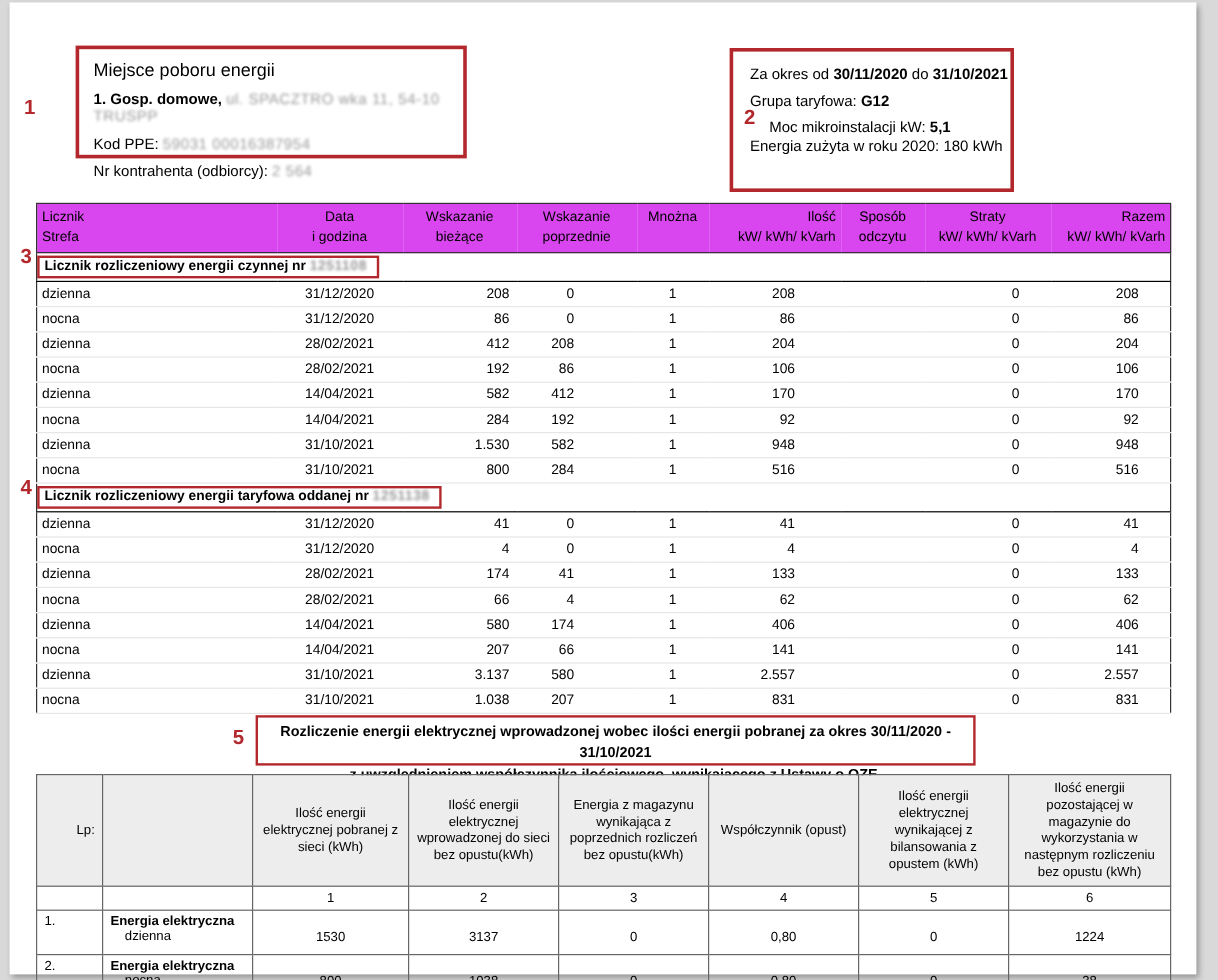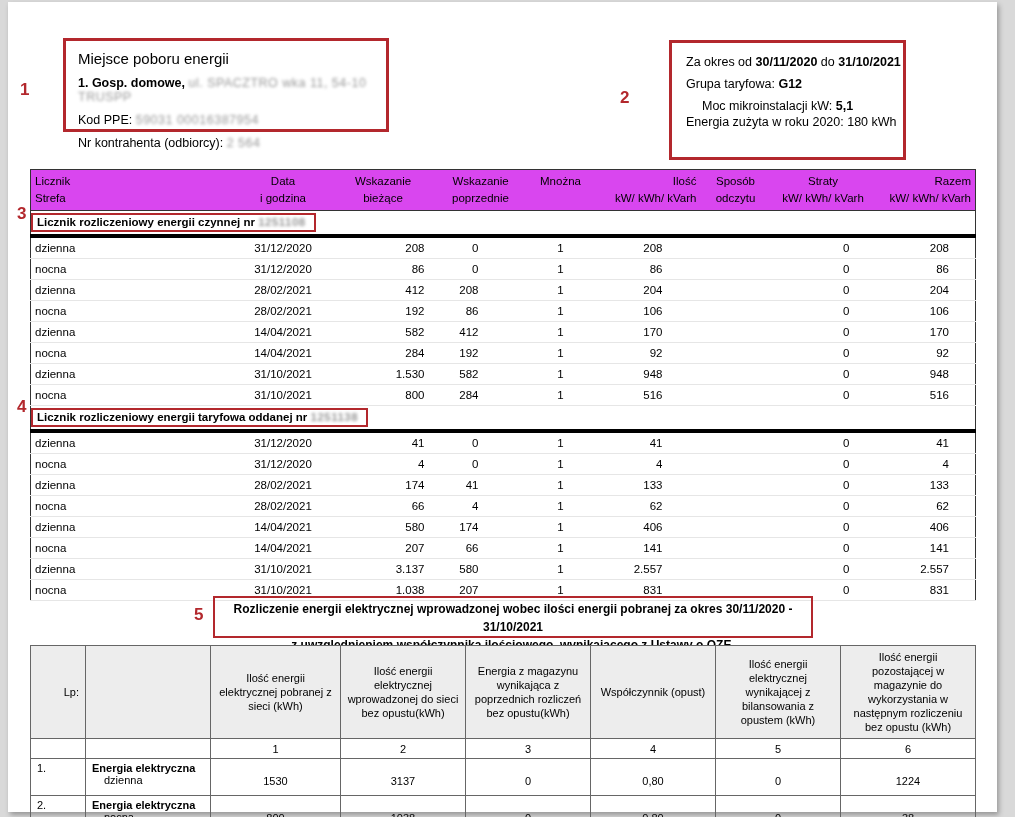--- a/index.html
+++ b/index.html
@@ -26,21 +26,21 @@
   .box1{left:25px;top:36px;width:326px;height:94px;padding:9px 8px 0 12px;margin-left:30px;}
   .box1 .title{font-size:15px;margin-bottom:9px;}
   .box1 .line{font-size:12.5px;margin-bottom:9px;}
   .box1 .line.last{margin-top:4px;}
   .b{font-weight:bold;}
   .redacted{
     color:#9a9a9a;
     filter:blur(1.4px);
     letter-spacing:.5px;
   }
-  .box2{left:661px;top:38px;width:237px;height:120px;padding:12px 0 0 14px;font-size:12.5px;}
+  .box2{left:600px;top:38px;width:237px;height:120px;padding:12px 0 0 14px;font-size:12.5px;}
   .box2 .line{margin-bottom:8px;}
   .box2 .line.tight{margin-bottom:2px;margin-left:16px;}
   
   .odczyty-title{
     position:absolute;left:22px;top:149px;width:945px;
     text-align:center;font-weight:bold;font-size:12px;
   }
   table{border-collapse:collapse;}
   .readings{
     position:absolute;left:22px;top:167px;width:945px;
@@ -50,21 +50,21 @@
   .readings th{
     background:#d946ef;font-weight:normal;font-size:11.5px;
     padding:3px 4px;vertical-align:top;
     border-top:1px solid #333;border-bottom:1px solid #333;
   }
   .readings th div{line-height:17px;}
   .readings td{
     padding:2px 4px;height:16px;
     border-bottom:1px solid #e6e6e6;
   }
-  .readings tr.sectionrow td{padding:2px 0 2px 0;border-bottom:4px solid #000000;}
+  .readings tr.sectionrow td{padding:2px 0 2px 0;border-bottom:1px solid #000000;}
   .secbox{
     display:inline-block;border:2px solid #b3282d;
     padding:1px 8px 2px 4px;font-weight:bold;font-size:11.5px;
   }
   .al{text-align:left;} .ac{text-align:center;} .ar{text-align:right;}
   .readings td.c2{text-align:center;}
   .readings td.c3{text-align:right;padding-right:6px;}
   .readings td.c4{text-align:right;padding-right:52px;}
   .readings td.c5{text-align:center;}
   .readings td.c6{text-align:right;padding-right:38px;}

